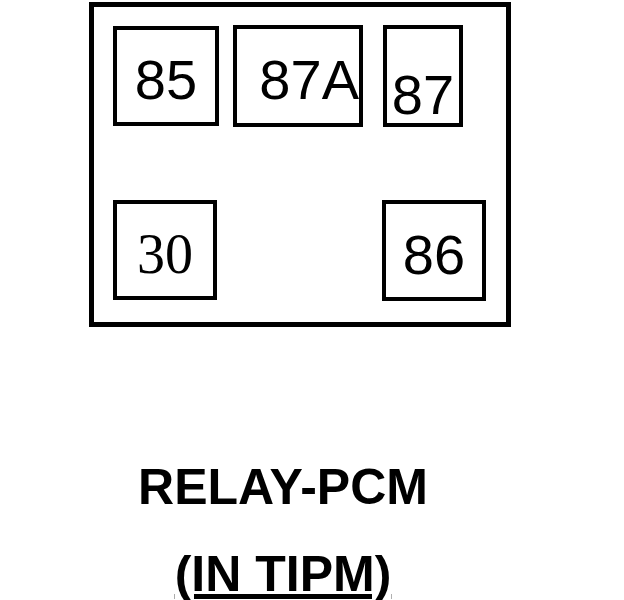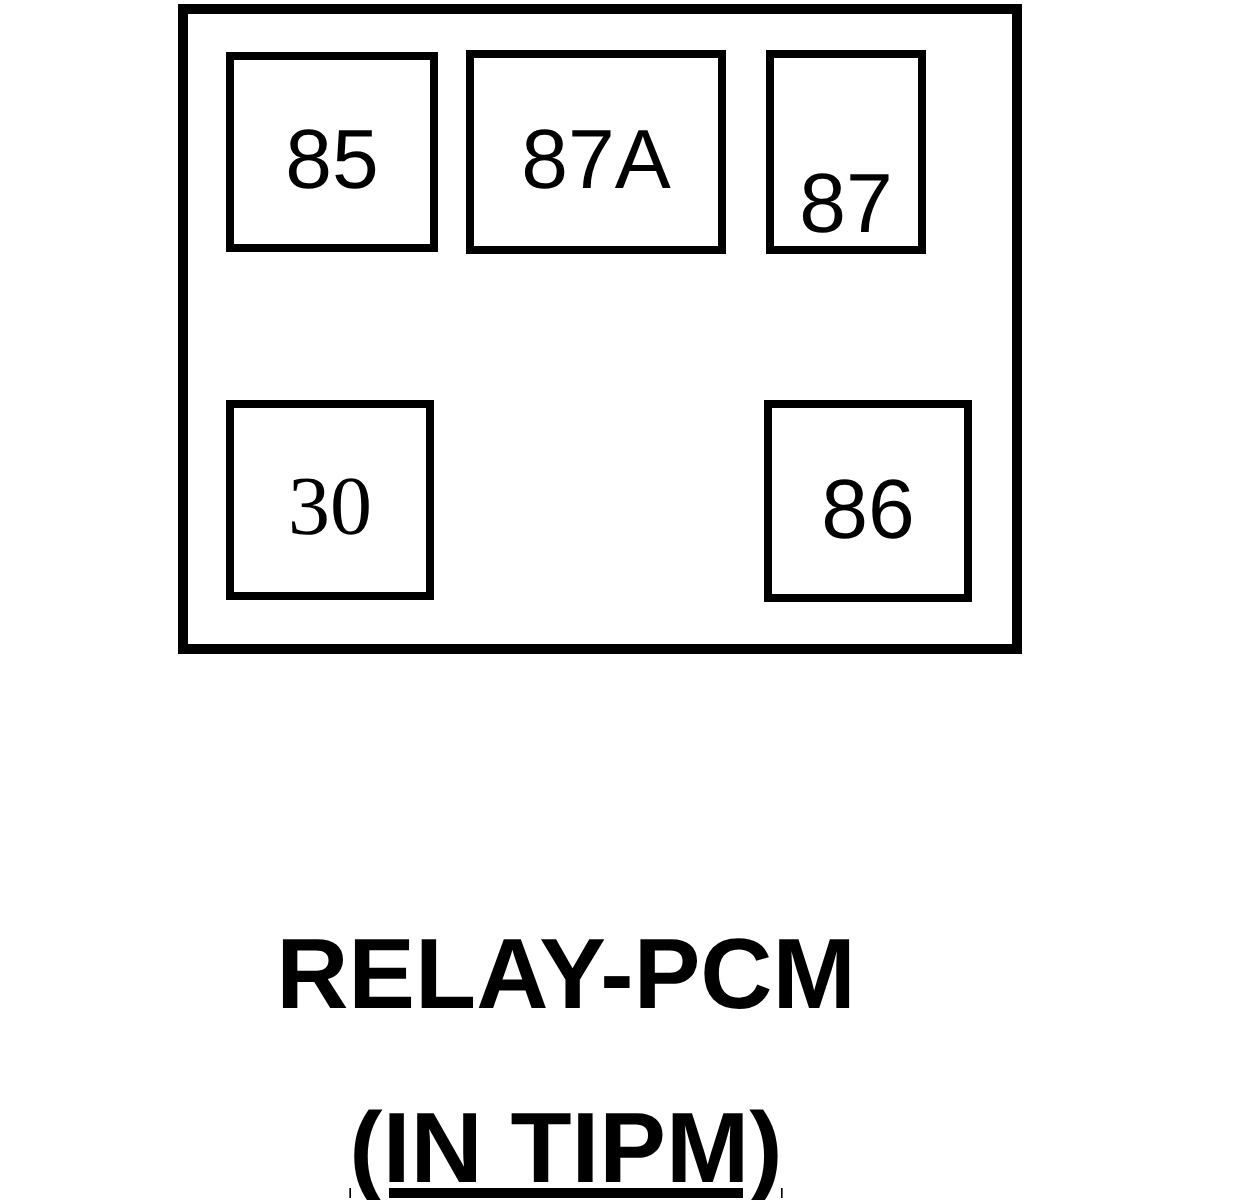--- a/index.html
+++ b/index.html
@@ -27,29 +27,29 @@
     background: #ffffff;
   }
   .pin {
     position: absolute;
     border: 4px solid #000000;
     box-sizing: border-box;
     background: #ffffff;
     display: flex;
     align-items: center;
     justify-content: center;
-    font-size: 42px;
+    font-size: 56px;
     font-weight: 400;
     line-height: 1;
     padding-top: 8px; 
     color: #000000;
   }
   
   .pin-85  { left: 19px;  top: 19px;  width: 106px; height: 100px; }
-  .pin-87a { left: 139px; top: 18px;  width: 130px; height: 102px; }
+  .pin-87a { left: 139px; top: 18px;  width: 130px; height: 102px; justify-content: flex-end; }
   .pin-87  { left: 289px; top: 18px;  width: 80px; height: 102px; align-items: flex-end; }
   .pin-30  { left: 19px;  top: 193px; width: 104px; height: 100px; font-family: Liberation Serif, serif; }
   .pin-86  { left: 288px; top: 193px; width: 104px; height: 101px; }
 
   .caption-line {
     position: absolute;
     left: 72px;
     width: 422px;
     text-align: center;
     font-size: 50px;

